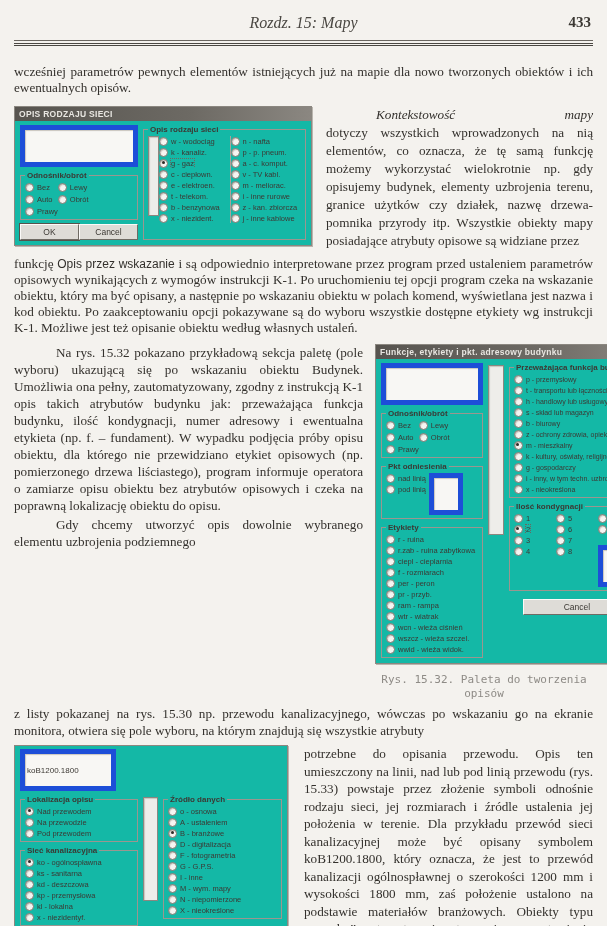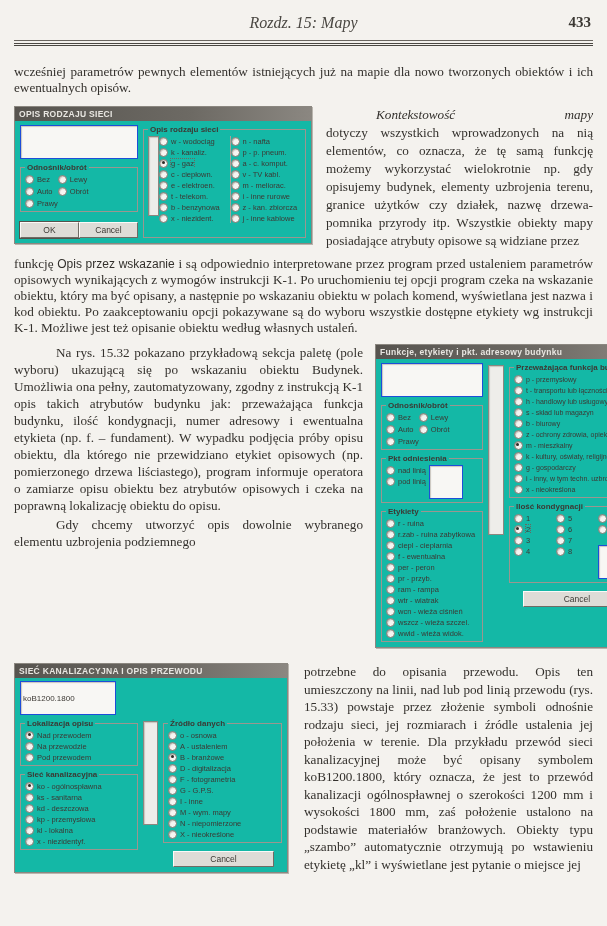--- a/index.html
+++ b/index.html
@@ -30,29 +30,29 @@
   .dlg{background:#14b8a6;border:1px solid #8b8780;box-shadow:1px 1px 0 #b9b5ae;font-family:"Liberation Sans",sans-serif;color:#3c3934;}
   .dlg .titlebar{background:linear-gradient(90deg,#57544f,#6d6a64 60%,#8b8781);color:#e8e6e1;font-size:8.5px;font-weight:bold;padding:2px 4px;letter-spacing:.3px;white-space:nowrap;overflow:hidden;}
   .dlg .bodyrow{display:flex;gap:5px;padding:4px 5px 5px 5px;}
   fieldset{border:1px solid #9b968f;margin:0;padding:2px 4px 3px 4px;}
   legend{font-size:8px;font-weight:bold;padding:0 2px;white-space:nowrap;}
   .radio-row{display:flex;align-items:center;gap:3px;height:10px;white-space:nowrap;overflow:hidden;}
   .rb{flex:0 0 auto;width:7px;height:7px;border:1px solid #7b776f;border-radius:50%;background:#f6f5f2;box-shadow:inset 1px 1px 1px #c4c0b9;position:relative;}
   .radio-row.sel .rb::after{content:"";position:absolute;left:1.5px;top:1.5px;width:3px;height:3px;border-radius:50%;background:#2e2b27;}
   .rlabel{font-size:7.5px;line-height:9px;}
   .radio-row.boxed .rlabel{outline:1px dotted #6b675f;outline-offset:0px;}
-  .txtin{background:#f8f7f4;border:1px solid #1d4ed8;box-shadow:inset 1px 1px 1px #c9c5be;height:11px;font-family:"Liberation Sans",sans-serif;font-size:8px;padding:16px 2px;color:#3c3934;width:100%;box-sizing:border-box;}
+  .txtin{background:#f8f7f4;border:5px solid #1d4ed8;box-shadow:inset 1px 1px 1px #c9c5be;height:11px;font-family:"Liberation Sans",sans-serif;font-size:8px;padding:16px 2px;color:#3c3934;width:100%;box-sizing:border-box;}
   .btn{font-family:"Liberation Sans",sans-serif;font-size:8.5px;background:#dedcd7;border:1px solid;border-color:#fbfaf8 #6f6b64 #6f6b64 #fbfaf8;padding:2px 0;text-align:center;color:#3c3934;cursor:default;}
   .btn.default{outline:1px solid #55524c;}
   .listbox{background:#eeedea;border:1px solid #8b8780;box-shadow:inset 1px 1px 1px #c9c5be;}
   .vdiv{width:0;border-left:1px solid #a8a49c;}
   
   .f31{width:296px;}
   .f31 .leftpanel{width:118px;display:flex;flex-direction:column;gap:4px;}
-  .f31 .btnrow{display:flex;margin-top:6px;}
+  .f31 .btnrow{display:flex;}
   .f31 .btnrow .btn{flex:1;}
   .f31 .netcols{flex:1;display:flex;justify-content:flex-end;}
   .f31 .netcol{display:flex;flex-direction:column;gap:1px;flex:1;}
   .f31 .minibox{width:9px;height:78px;}
   .two-col{display:flex;}
   .two-col > div{display:flex;flex-direction:column;gap:2px;}
   
   .f32{width:272px;}
   .f32 .leftcol{width:112px;display:flex;flex-direction:column;gap:4px;}
   .f32 .midbox{width:15px;height:168px;margin-top:2px;}
@@ -282,21 +282,21 @@
                   <div class="radio-row">
                   <span class="rb"></span>
                   <span class="rlabel">r.zab - ruina zabytkowa</span>
                 </div>
                   <div class="radio-row">
                   <span class="rb"></span>
                   <span class="rlabel">ciepl - cieplarnia</span>
                 </div>
                   <div class="radio-row">
                   <span class="rb"></span>
-                  <span class="rlabel">f - ewentualna</span>
+                  <span class="rlabel">f - rozmiarach</span>
                 </div>
                   <div class="radio-row">
                   <span class="rb"></span>
                   <span class="rlabel">per - peron</span>
                 </div>
                   <div class="radio-row">
                   <span class="rb"></span>
                   <span class="rlabel">pr - przyb.</span>
                 </div>
                   <div class="radio-row">
@@ -419,29 +419,30 @@
                 </div>
               <input class="txtin kin" style="margin-left: 84px; margin-top: -12px; display: block;">
             </fieldset>
             <div class="cancel-wrap">
               <div class="btn">Cancel</div>
             </div>
           </div>
         </div>
       </div>
       <div class="caption">
+        <div>Rys. 15.32. Paleta do tworzenia opisów</div>
       </div>
     </div>
   </div>
 
+  <p class="para" style="margin-top:4px;line-height:17px;">z listy pokazanej na rys. 15.30 np. przewodu kanalizacyjnego, wówczas po wskazaniu go na ekranie monitora, otwiera się pole wyboru, na którym znajdują się wszystkie atrybuty</p>
 
   <div class="row" style="margin-top:6px;">
     <div style="width:278px;flex:0 0 auto;">
       <div class="dlg f33">
-        <div class="titlebar">SIEĆ KANALIZACYJNA I OPIS PRZEWODU</div>
         <div class="symbolrow">
           <input class="txtin" value="koB1200.1800" style="">
         </div>
         <div class="bodyrow">
           <div class="leftcol">
             <fieldset>
               <legend>Lokalizacja opisu</legend>
               <div class="list">
                   <div class="radio-row sel">
                   <span class="rb"></span>

